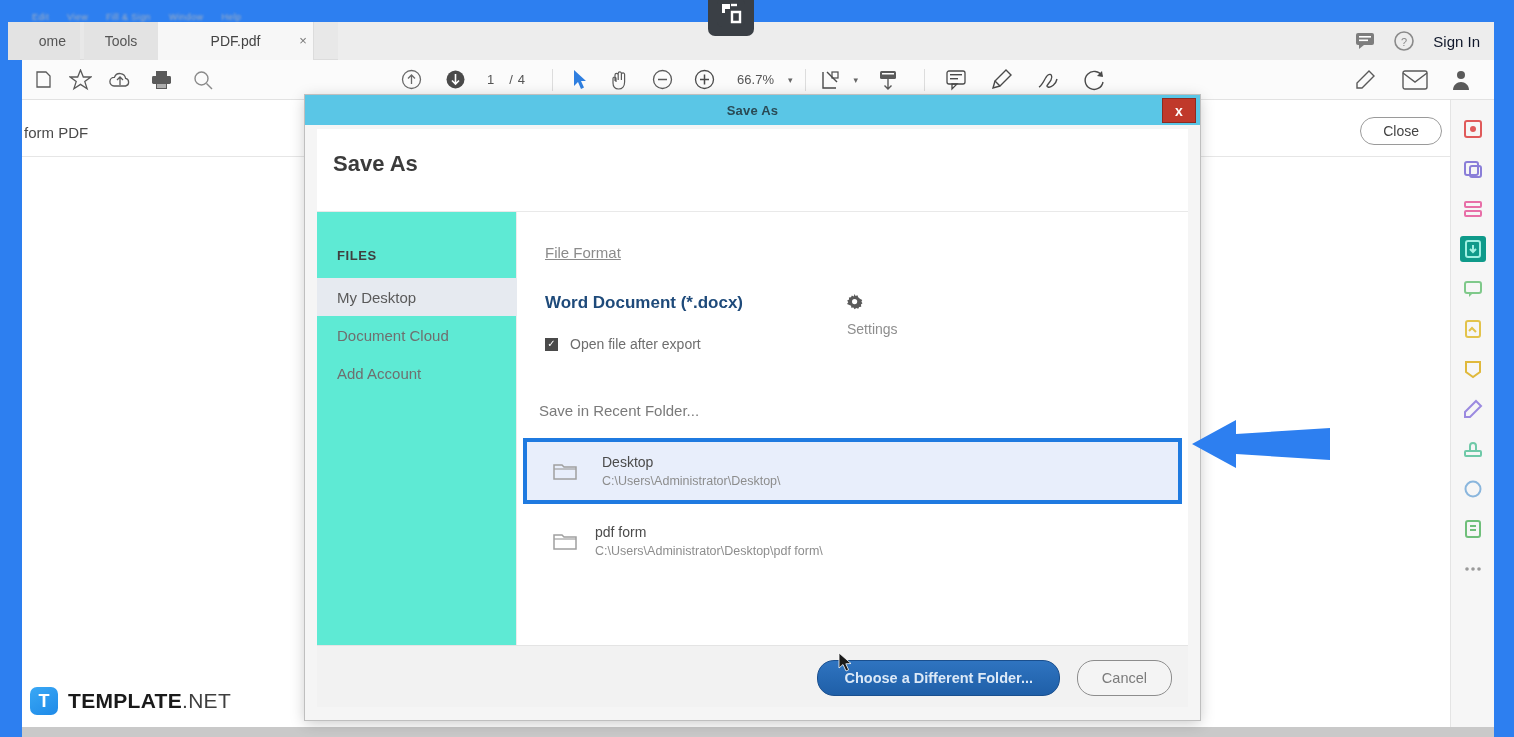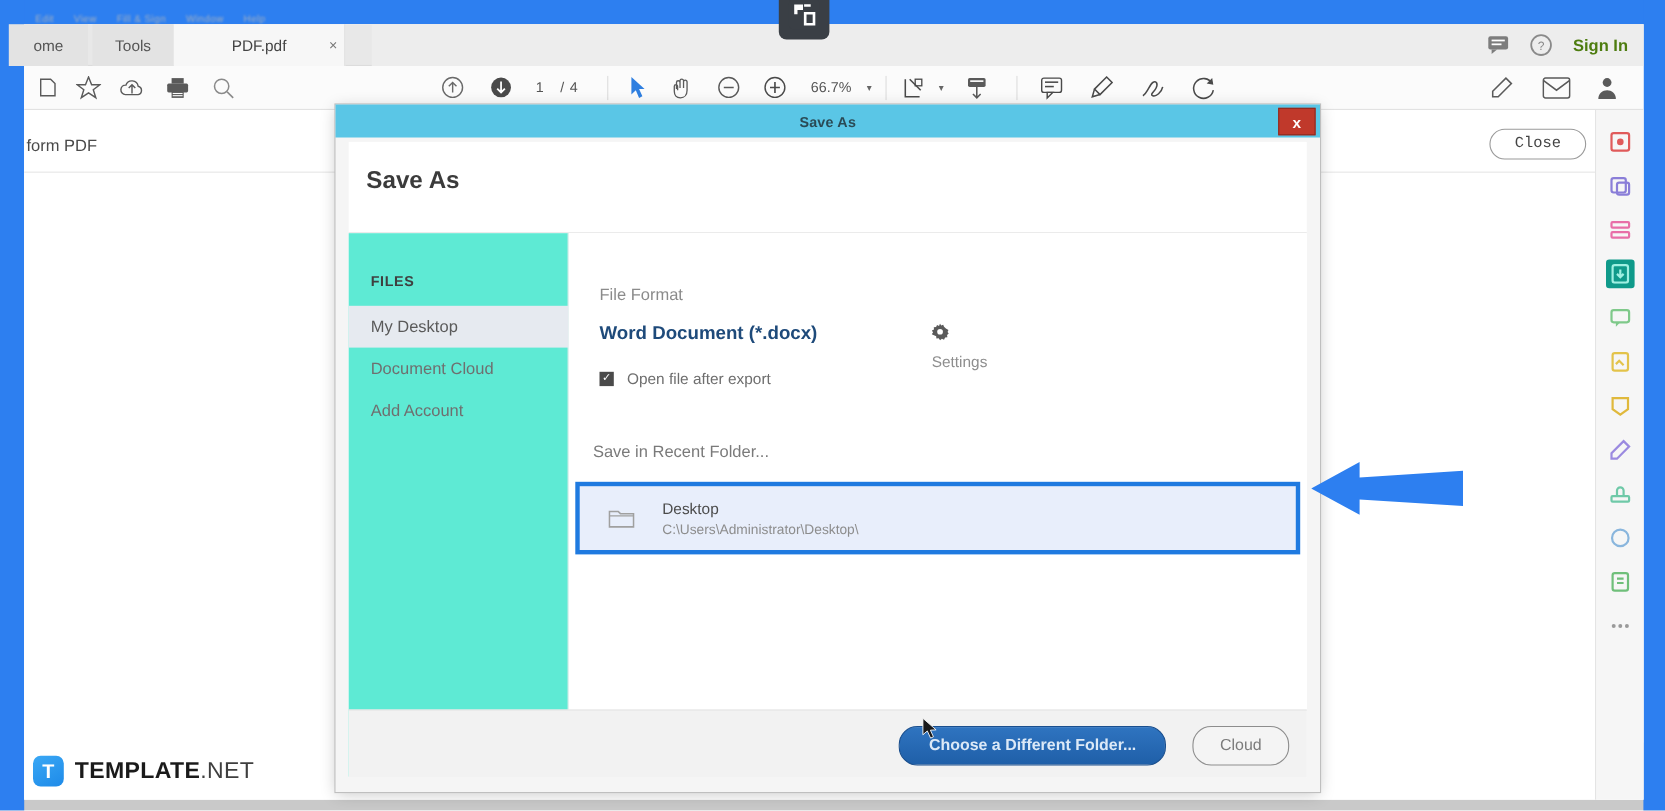--- a/index.html
+++ b/index.html
@@ -40,21 +40,21 @@
   
   .tabrow {
     position:absolute; left:0; top:0; width:1472px; height:38px;
     background:#e8e8e8;
     border-bottom:1px solid #dcdcdc;
   }
   .tab-home, .tab-tools {
     position:absolute; top:0; height:38px; line-height:38px;
     font-size:14px; color:#555; padding:0 14px; background:#e3e3e3;
   }
-  .tab-home  { left:-14px; width:72px; text-align:center; }
+  .tab-home  { left:-14px; width:72px; text-align:right; }
   .tab-tools { left:62px;  width:74px; text-align:center; }
   .tab-doc {
     position:absolute; left:136px; top:0; width:156px; height:38px;
     background:#f7f7f7; border-right:1px solid #dcdcdc;
     display:flex; align-items:center; justify-content:center;
     font-size:14px; color:#444; position:absolute;text-align:center;
   }
   .tab-doc-label { pointer-events:none; }
   .tab-close {
     position:absolute; left:270px; top:0; height:38px; line-height:38px;
@@ -63,21 +63,21 @@
   .tabrow-right {
     position:absolute; left:316px; top:0; right:0; height:38px;
     background:#ededed;
   }
   .hdr-right {
     position:absolute; right:6px; top:0; height:38px;
     display:flex; align-items:center; gap:18px; padding-right:8px;
     filter: blur(.35px);
   }
   .hdr-right .ic { color:#8a8a8a; display:flex; align-items:center; }
-  .signin { font-size:15px; font-weight:bold; color:#4d7c0f;text-align:center; }
+  .signin { font-size:15px; font-weight:normal; color:#0f172a;text-align:center; }
 
   
   .adobe-icon {
     position:absolute; left:708px; top:-10px; width:46px; height:46px;
     background:#3a3f45; border-radius:7px;
     display:flex; align-items:center; justify-content:center; z-index:5;
   }
 
   
   .toolbar {
@@ -104,21 +104,20 @@
     filter: blur(.4px);
   }
   .divider-row {
     position:absolute; left:0; top:56px; width:1472px; height:1px; background:#e6e6e6;
   }
   .close-btn {
     position:absolute; right:52px; top:17px;
     padding:5px 22px; border:1px solid #9a9a9a; border-radius:14px;
     font-size:14px; color:#444; background:#fff;
     filter: blur(.35px);
-    font-family: Liberation Mono, monospace;
   }
 
   
   .rightstrip {
     position:absolute; right:0; top:78px; width:44px; height:627px;
     background:#f6f6f6; border-left:1px solid #e4e4e4;
     display:flex; flex-direction:column; align-items:center;
     padding-top:16px; gap:14px;
     filter: blur(.5px);
   }
@@ -185,21 +184,21 @@
     display:flex; align-items:center; padding-left:20px;
     font-size:15px; color:#6f6f6f;
   }
   .side-item.active { background:#e6eaf0; color:#5a5a5a; }
   .side-i0 { top:66px; }
   .side-i1 { top:104px; }
   .side-i2 { top:142px; }
 
   .dlg-main { position:absolute; left:200px; top:83px; width:671px; height:494px; background:#fff; }
 
-  .fmt-label { position:absolute; left:28px; top:48px; font-size:15px; color:#8b8b8b; }
+  .fmt-label { position:absolute; left:28px; top:32px; font-size:15px; color:#8b8b8b;text-decoration:underline; }
   .fmt-value { position:absolute; left:28px; top:81px; font-size:17px; font-weight:bold; color:#1e4a7a; }
   .settings {
     position:absolute; left:330px; top:82px;
     display:flex; align-items:flex-start; gap:8px;
     font-size:14px; color:#8e8e8e;flex-direction:column;
   }
   .chk-row {
     position:absolute; left:28px; top:124px;
     display:flex; align-items:center; gap:12px;
     font-size:14px; color:#6e6e6e;
@@ -590,26 +589,38 @@
               <svg width="24" height="20" viewBox="0 0 24 20">
                   <path d="M1 4h8l2 2h12v12H1z" fill="none" stroke="#a0a0a0" stroke-width="1.5"></path>
                   <path d="M1 8h22" stroke="#a0a0a0" stroke-width="1.2"></path>
                 </svg>
             </span>
             <span class="folder-texts">
               <span class="folder-name">Desktop</span>
               <span class="folder-path">C:\Users\Administrator\Desktop\</span>
             </span>
           </div>
+          <div class="folder-row">
+            <span class="folder-ic">
+              <svg width="24" height="20" viewBox="0 0 24 20">
+                  <path d="M1 4h8l2 2h12v12H1z" fill="none" stroke="#a0a0a0" stroke-width="1.5"></path>
+                  <path d="M1 8h22" stroke="#a0a0a0" stroke-width="1.2"></path>
+                </svg>
+            </span>
+            <span class="folder-texts">
+              <span class="folder-name">pdf form</span>
+              <span class="folder-path">C:\Users\Administrator\Desktop\pdf form\</span>
+            </span>
+          </div>
         </div>
       </div>
 
       <div class="dlg-foot">
         <div class="btn-primary">Choose a Different Folder...</div>
-        <div class="btn-secondary">Cloud</div>
+        <div class="btn-secondary">Cancel</div>
       </div>
     </div>
   </div>
 
   <div class="arrow-anno">
     <svg width="140" height="52" viewBox="0 0 140 52">
       <path d="M0 26 L44 2 L44 16 L138 10 L138 42 L44 36 L44 50 Z" fill="#2d7ff0"></path>
     </svg>
   </div>
 

